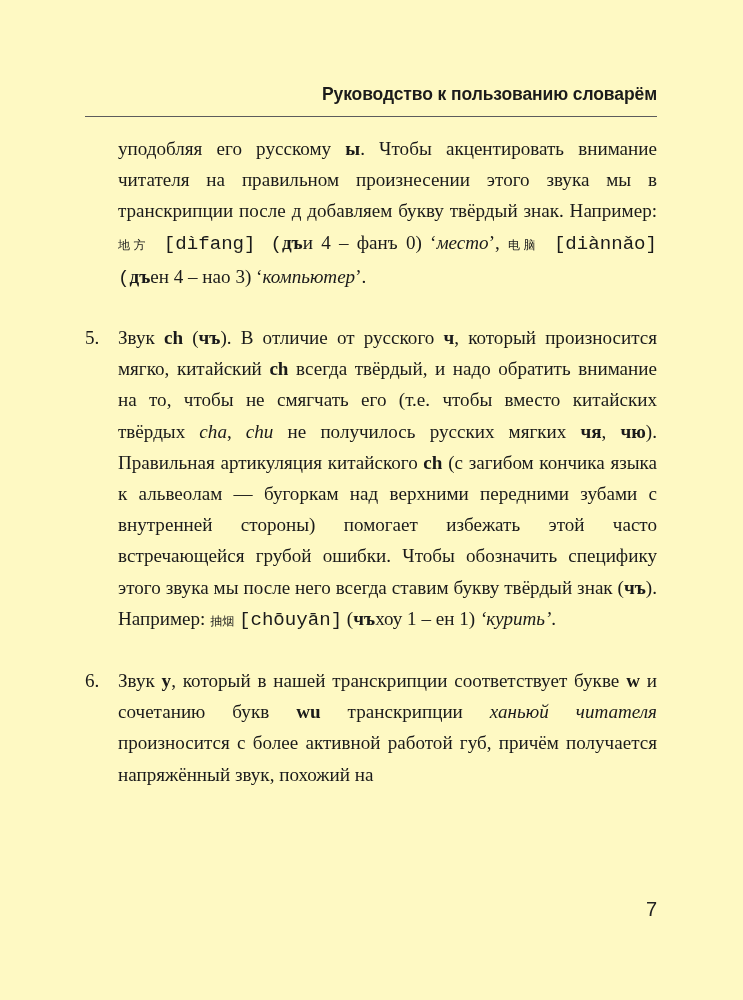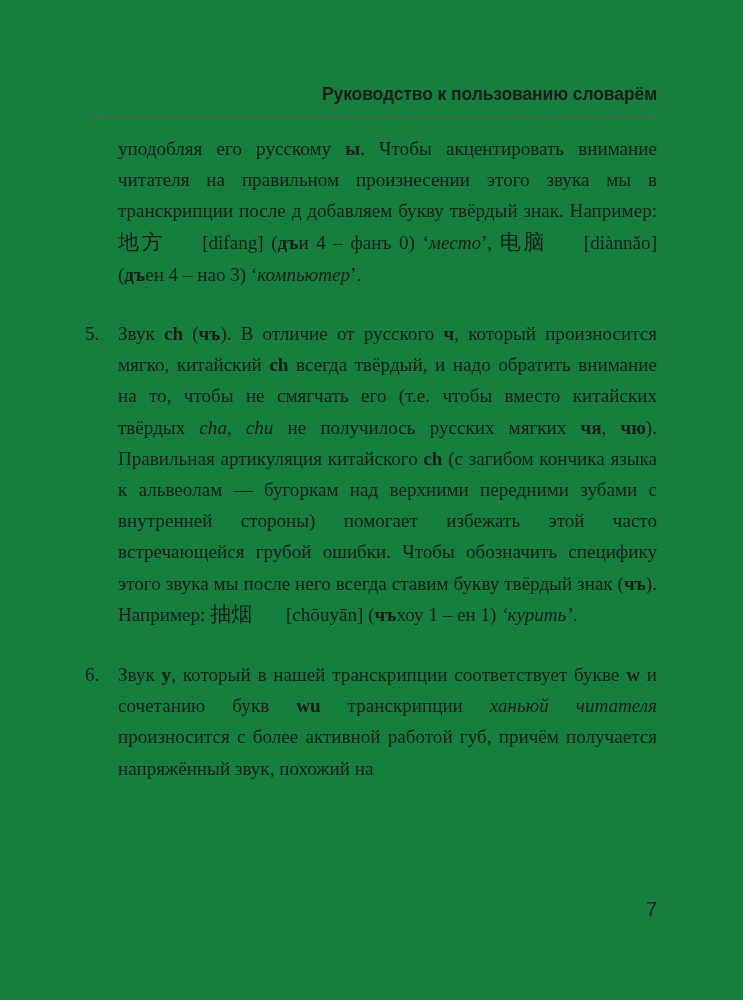--- a/index.html
+++ b/index.html
@@ -14,21 +14,21 @@
     font-family: "Liberation Serif", "DejaVu Serif", serif;
     color: #1a1a1a;
     overflow: hidden;
   }
 
   .page {
     position: absolute;
     left: 0; top: 0;
     width: 743px;
     height: 1000px;
-    background: #15803d;
+    background: #fef9c3;
   }
 
   
   .running-head {
     position: absolute;
     left: 85px;
     top: 84px;
     width: 572px;
     text-align: right;
     font-family: "Liberation Sans", "DejaVu Sans", sans-serif;
@@ -84,27 +84,26 @@
     font-size: 19.1px;
     line-height: 31.2px;
     text-align: left;
     color: #1a1a1a;
   }
 
   b, .b { font-weight: bold; }
   i, .i { font-style: italic; }
 
   .han {
-    font-family: Liberation Mono, monospace;
-    font-size: 21px;
+    font-family: Liberation Sans, sans-serif;
+    font-size: 12px;
   }
 
   .latin {
-    font-family: Liberation Serif, serif;
-    margin-left: 29px;
+    font-family: Liberation Mono, monospace;
   }
 
   
   .folio {
     position: absolute;
     left: 0;
     top: 898px;
     width: 657px;
     text-align: right;
     font-family: "Liberation Sans", "DejaVu Sans", sans-serif;

